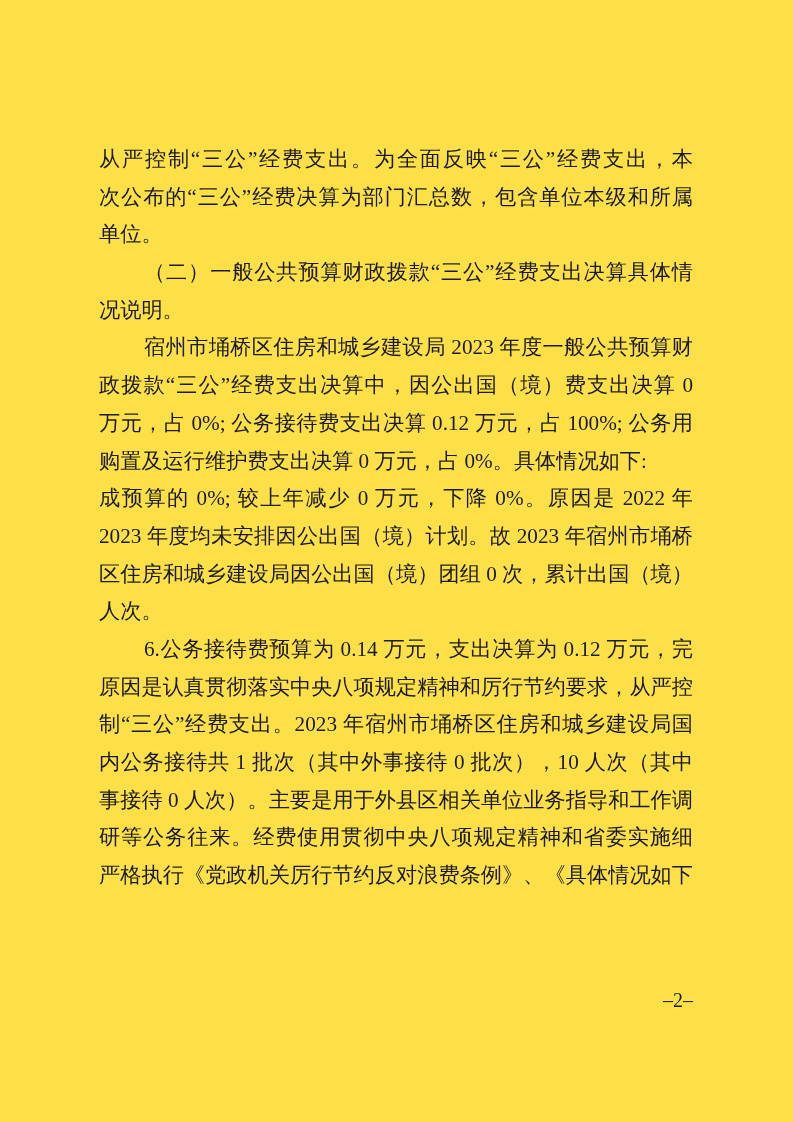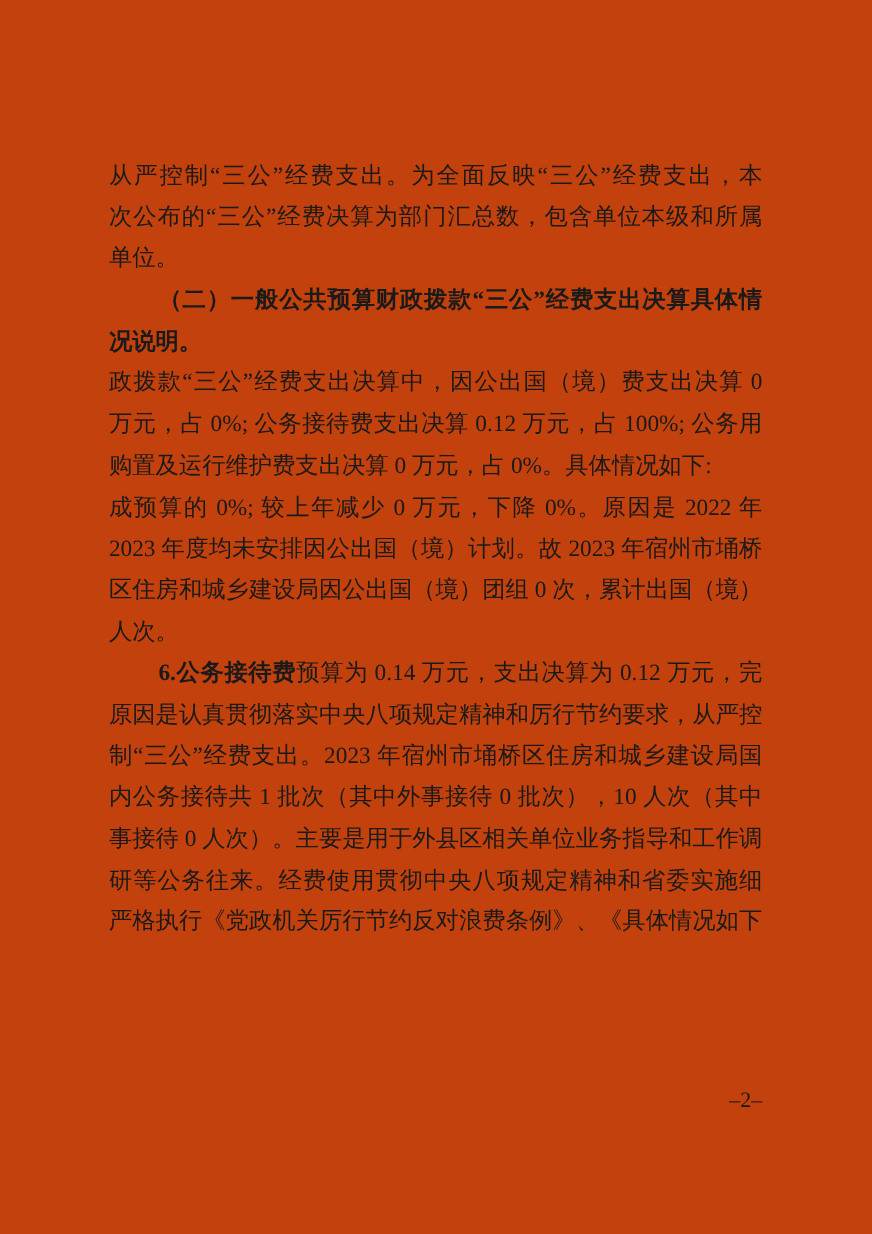--- a/index.html
+++ b/index.html
@@ -4,21 +4,21 @@
 <style>
   html, body {
     margin: 0;
     padding: 0;
     background: #ffffff;
   }
   .page {
     position: relative;
     width: 793px;
     height: 1122px;
-    background: #c2410c;
+    background: #fde047;
     color: #1a1a1a;
     font-family: "Liberation Serif", "DejaVu Serif", serif;
     overflow: hidden;
   }
   .textblock {
     position: absolute;
     left: 99px;
     top: 141px;
     width: 594px;
   }
@@ -31,21 +31,21 @@
     white-space: normal;
   }
   .line.full {
     text-align-last: justify;
   }
   .line.indent {
     padding-left: 45px;
   }
   .line.bold,
   .line b {
-    font-weight: bold;
+    font-weight: normal;
   }
   .footer {
     position: absolute;
     left: 99px;
     top: 988px;
     width: 594px;
     text-align: right;
     font-size: 20px;
     line-height: 24px;
     color: #1a1a1a;
@@ -57,20 +57,21 @@
 <div class="page">
   <div class="textblock">
 
     <div class="line full">从严控制“三公”经费支出。为全面反映“三公”经费支出，本</div>
     <div class="line full">次公布的“三公”经费决算为部门汇总数，包含单位本级和所属</div>
     <div class="line">单位。</div>
 
     <div class="line full bold indent">（二）一般公共预算财政拨款“三公”经费支出决算具体情</div>
     <div class="line bold">况说明。</div>
 
+    <div class="line full indent">宿州市埇桥区住房和城乡建设局 2023 年度一般公共预算财</div>
     <div class="line full">政拨款“三公”经费支出决算中，因公出国（境）费支出决算 0</div>
     <div class="line full">万元，占 0%; 公务接待费支出决算 0.12 万元，占 100%; 公务用车</div>
     <div class="line">购置及运行维护费支出决算 0 万元，占 0%。具体情况如下:</div>
 
     <div class="line full">成预算的 0%; 较上年减少 0 万元，下降 0%。原因是 2022 年度、</div>
     <div class="line full">2023 年度均未安排因公出国（境）计划。故 2023 年宿州市埇桥</div>
     <div class="line full">区住房和城乡建设局因公出国（境）团组 0 次，累计出国（境）0</div>
     <div class="line">人次。</div>
 
     <div class="line full indent"><b>6.公务接待费</b><span>预算为 0.14 万元，支出决算为 0.12 万元，完</span></div>

